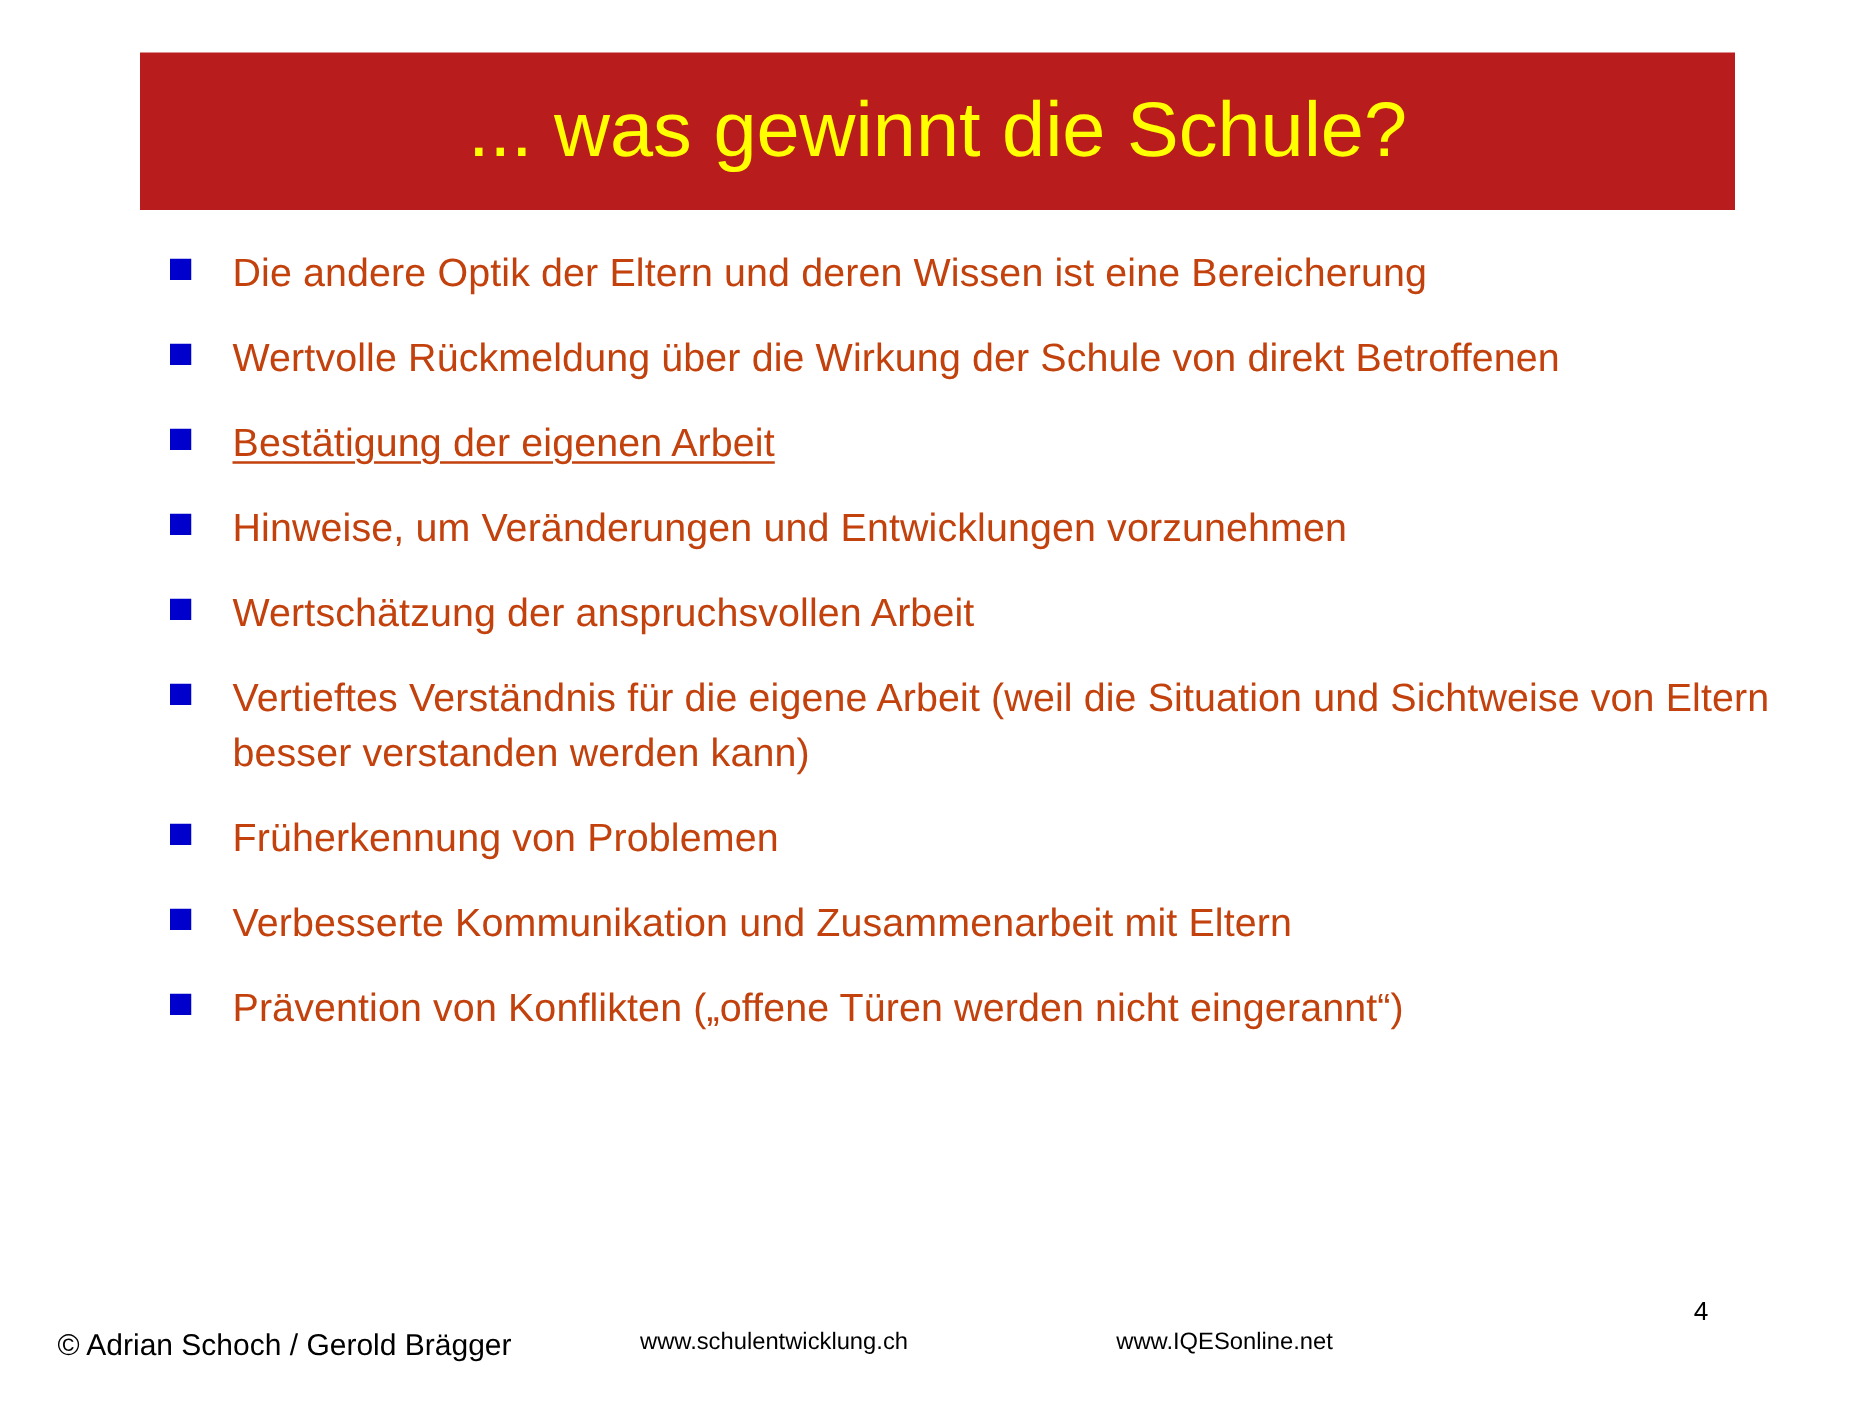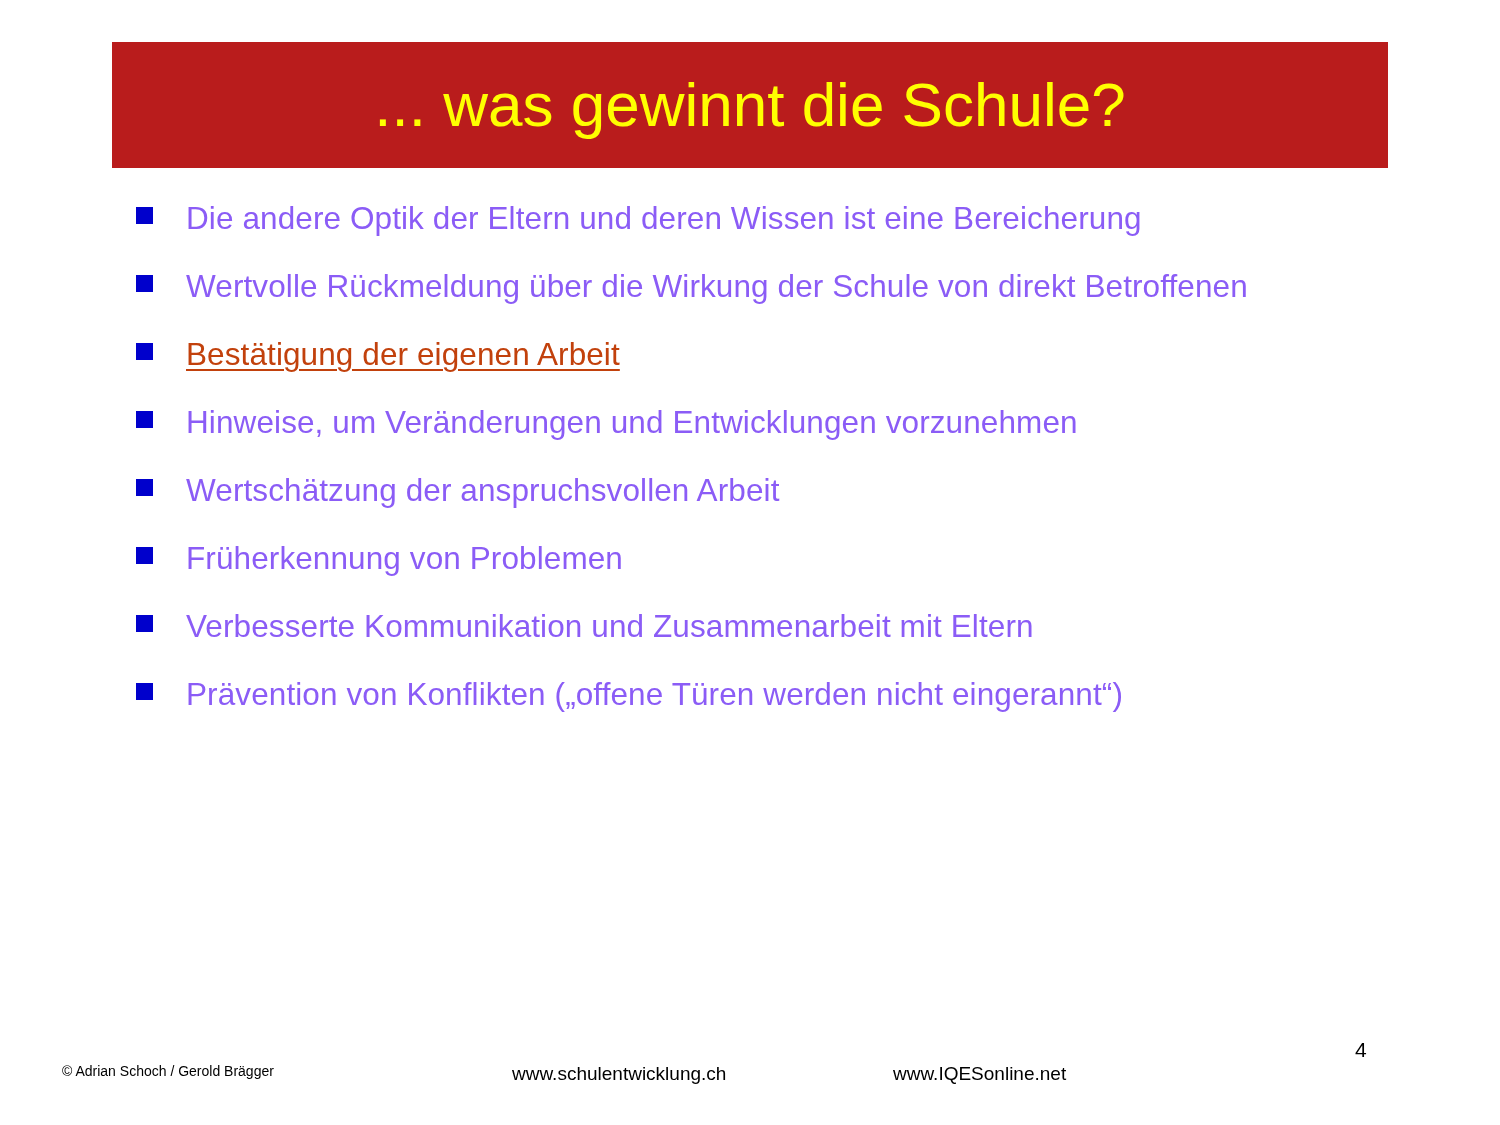--- a/index.html
+++ b/index.html
@@ -65,21 +65,21 @@
     width: 17px;
     height: 17px;
     background: #0000cc;
     margin-top: 11px;
     margin-right: 33px;
   }
   .bullet-text {
     flex: 1 1 auto;
     font-size: 31.5px;
     line-height: 44px;
-    color: #8b5cf6;
+    color: #c2410c;
     letter-spacing: 0.1px;
   }
   .bullet-text.link {
     color: #c2410c;
     text-decoration: underline;
     text-underline-offset: 4px;
     text-decoration-thickness: 2px;
     display: inline;
   }
   .bullet-row.is-link .bullet-text {
@@ -91,23 +91,22 @@
     position: absolute;
     left: 0;
     top: 1060px;
     width: 1500px;
     height: 40px;
   }
   .footer-copy {
     position: absolute;
     left: 46px;
     top: 3px;
-    font-size: 14px;
+    font-size: 24px;
     white-space: nowrap;
-    margin-left: 16px;
   }
   .footer-site-1 {
     position: absolute;
     left: 512px;
     top: 3px;
     font-size: 19px;
     white-space: nowrap;
     text-align: right;
   }
   .footer-site-2 {
@@ -150,20 +149,24 @@
       <div class="bullet-row">
         <span class="bullet-marker"></span>
         <span class="bullet-text">Hinweise, um Veränderungen und Entwicklungen vorzunehmen</span>
       </div>
       <div class="bullet-row">
         <span class="bullet-marker"></span>
         <span class="bullet-text">Wertschätzung der anspruchsvollen Arbeit</span>
       </div>
       <div class="bullet-row">
         <span class="bullet-marker"></span>
+        <span class="bullet-text">Vertieftes Verständnis für die eigene Arbeit (weil die Situation und Sichtweise von Eltern besser verstanden werden kann)</span>
+      </div>
+      <div class="bullet-row">
+        <span class="bullet-marker"></span>
         <span class="bullet-text">Früherkennung von Problemen</span>
       </div>
       <div class="bullet-row">
         <span class="bullet-marker"></span>
         <span class="bullet-text">Verbesserte Kommunikation und Zusammenarbeit mit Eltern</span>
       </div>
       <div class="bullet-row">
         <span class="bullet-marker"></span>
         <span class="bullet-text">Prävention von Konflikten („offene Türen werden nicht eingerannt“)</span>
       </div>

